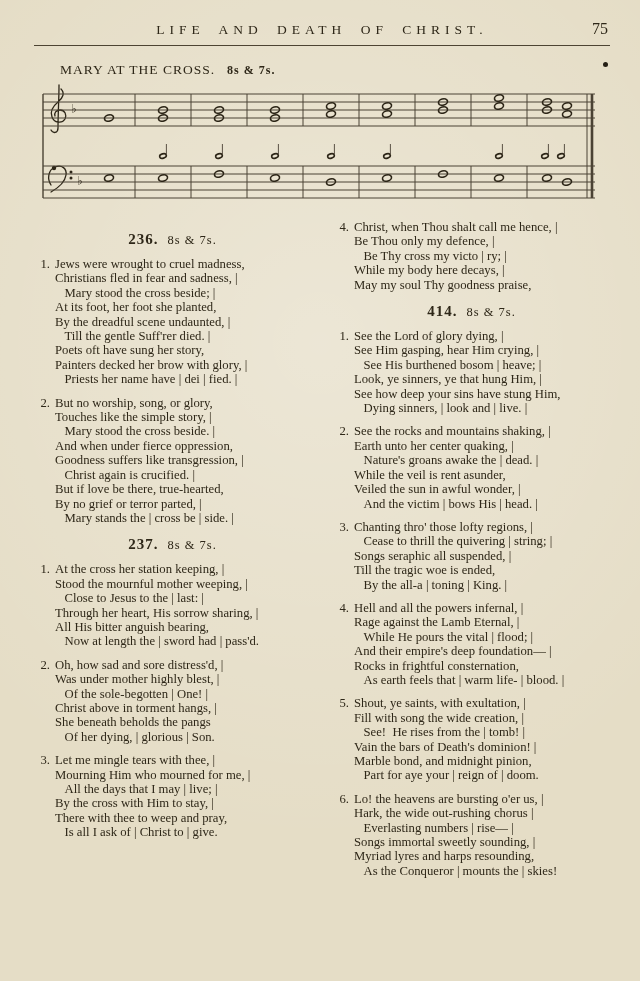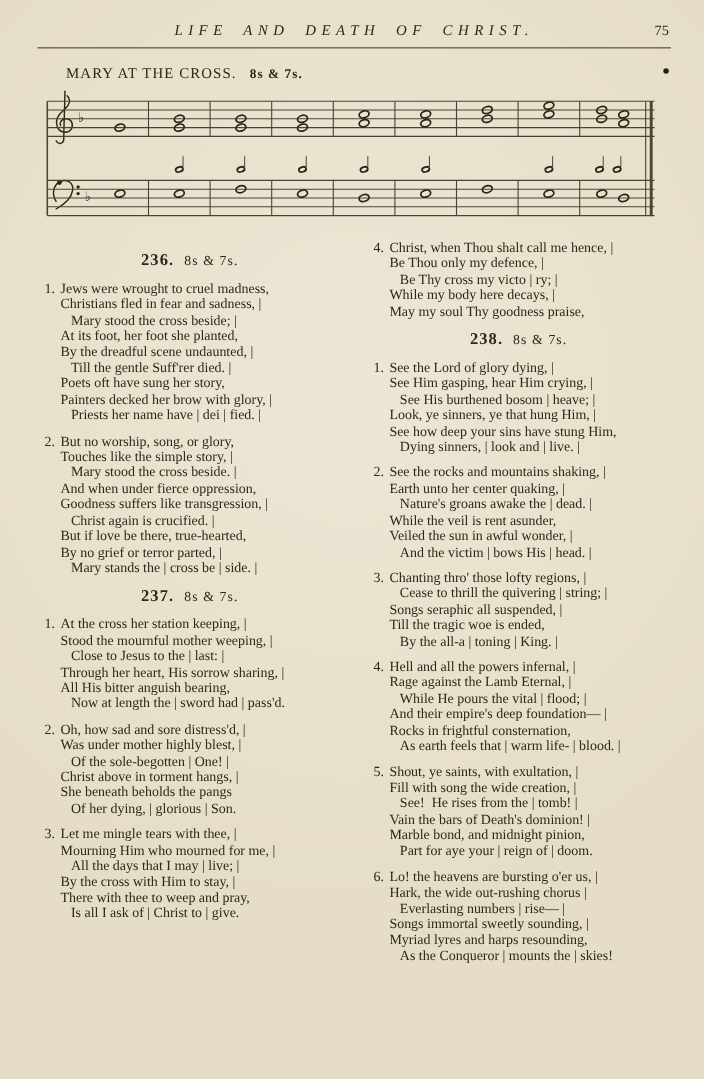--- a/index.html
+++ b/index.html
@@ -15,22 +15,22 @@
       radial-gradient(120% 85% at 50% 35%, rgba(255,255,255,0.28), rgba(255,255,255,0) 60%),
       radial-gradient(150% 130% at 50% 50%, rgba(0,0,0,0) 68%, rgba(90,76,50,0.22) 100%),
       #e5ddc6;
   }
   .content{position:absolute;left:34px;right:30px;top:20px;}
   .header{
     display:flex;align-items:baseline;justify-content:space-between;
     padding:0 2px 7px 2px;border-bottom:1.2px solid #4d4433;
   }
   .header-spacer{width:36px;}
-  .header-title{letter-spacing:5px;font-size:13.5px;word-spacing:6px;font-style:italic;}
-  .page-number{font-size:13px;width:36px;text-align:right;}
+  .header-title{letter-spacing:5px;font-size:13.5px;word-spacing:6px;}
+  .page-number{font-size:16px;width:36px;text-align:right;}
   .ink-dot{position:absolute;right:2px;top:42px;width:5px;height:5px;border-radius:50%;background:#241f15;}
   .music-title-row{margin:14px 0 2px 26px;}
   .music-title{font-size:13.5px;font-weight:normal;letter-spacing:1px;}
   .music-meter{font-size:12px;font-weight:bold;margin-left:8px;letter-spacing:1px;}
   svg.score{display:block;margin:4px auto 0 auto;}
   .clef{fill:none;stroke:#2c2517;stroke-width:1.3;stroke-linecap:round;}
   .clef-dot{fill:#2c2517;stroke:none;}
   .flat{font-family:"DejaVu Sans",sans-serif;font-size:12px;fill:#2c2517;}
   .columns{display:flex;gap:22px;margin-top:12px;}
   .column{flex:1;min-width:0;}
@@ -173,21 +173,21 @@
         <div class="stanza">
           <span class="stanza-num">3.</span>
           <div class="stanza-lines"><div class="line">Let me mingle tears with thee, |</div><div class="line">Mourning Him who mourned for me, |</div><div class="line">   All the days that I may | live; |</div><div class="line">By the cross with Him to stay, |</div><div class="line">There with thee to weep and pray,</div><div class="line">   Is all I ask of | Christ to | give.</div></div>
         </div>
       </div>
     <div class="column">
         <div class="stanza">
           <span class="stanza-num">4.</span>
           <div class="stanza-lines"><div class="line">Christ, when Thou shalt call me hence, |</div><div class="line">Be Thou only my defence, |</div><div class="line">   Be Thy cross my victo | ry; |</div><div class="line">While my body here decays, |</div><div class="line">May my soul Thy goodness praise,</div></div>
         </div>
-        <div class="hymn-heading"><span class="hymn-number">238.</span><span class="hymn-meter">8s &amp; 7s.</span></div>
+        <div class="hymn-heading"><span class="hymn-number">414.</span><span class="hymn-meter">8s &amp; 7s.</span></div>
         <div class="stanza">
           <span class="stanza-num">1.</span>
           <div class="stanza-lines"><div class="line">See the Lord of glory dying, |</div><div class="line">See Him gasping, hear Him crying, |</div><div class="line">   See His burthened bosom | heave; |</div><div class="line">Look, ye sinners, ye that hung Him, |</div><div class="line">See how deep your sins have stung Him,</div><div class="line">   Dying sinners, | look and | live. |</div></div>
         </div>
         <div class="stanza">
           <span class="stanza-num">2.</span>
           <div class="stanza-lines"><div class="line">See the rocks and mountains shaking, |</div><div class="line">Earth unto her center quaking, |</div><div class="line">   Nature's groans awake the | dead. |</div><div class="line">While the veil is rent asunder,</div><div class="line">Veiled the sun in awful wonder, |</div><div class="line">   And the victim | bows His | head. |</div></div>
         </div>
         <div class="stanza">
           <span class="stanza-num">3.</span>

